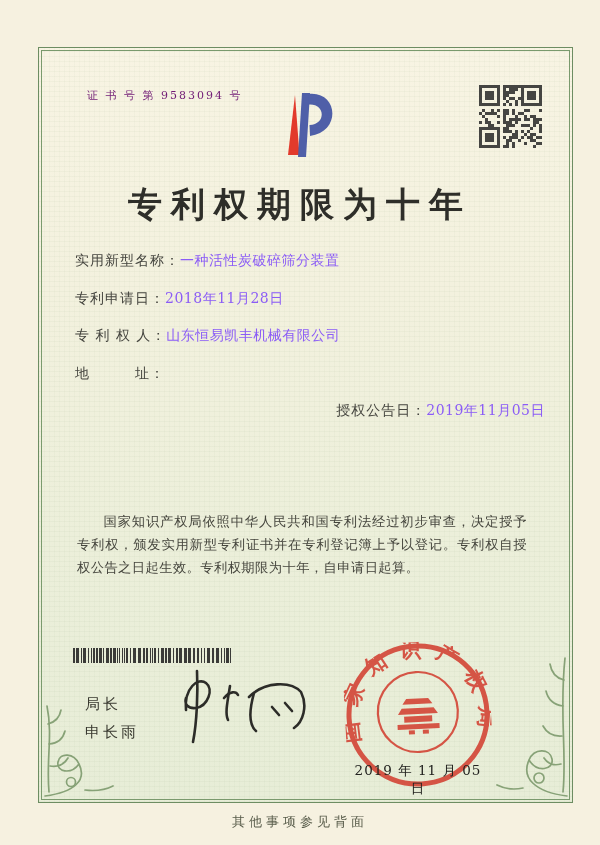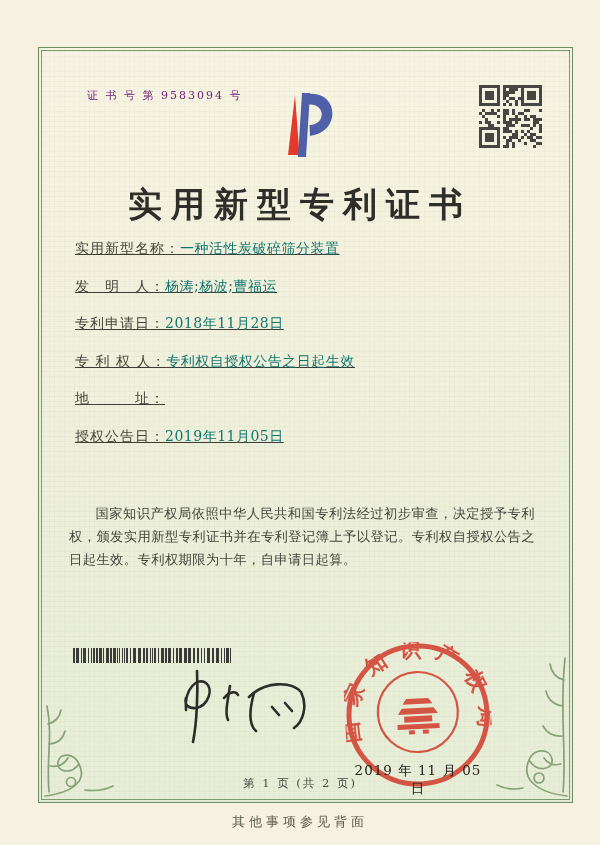--- a/index.html
+++ b/index.html
@@ -23,29 +23,29 @@
   .cert-no{position:absolute;left:87px;top:88px;font-size:11px;letter-spacing:2px;color:#701a75;}
   .qr{position:absolute;left:479px;top:85px;width:63px;height:63px;
       display:grid;grid-template-columns:repeat(21,3px);grid-auto-rows:3px;}
   .qr i{display:block;}
   .qr i.d{background:#454542;}
   .logo{position:absolute;left:252px;top:84px;width:96px;height:78px;}
   .title{
     position:absolute;left:0;top:182px;width:600px;text-align:center;
     font-size:34px;font-weight:700;letter-spacing:9px;color:#2e2e29;margin:0;
   }
-  .fields{position:absolute;left:75px;top:240px;width:470px;text-decoration:underline;}
+  .fields{position:absolute;left:75px;top:252px;width:470px;}
   .row{height:37.5px;display:flex;align-items:flex-start;font-size:14px;white-space:pre;}
   .flabel{color:#45453f;letter-spacing:1px;}
-  .fvalue{color:#0f766e;letter-spacing:0.5px;}
-  .grantrow{height:30px;display:flex;font-size:14px;white-space:pre;}
+  .fvalue{color:#8b5cf6;letter-spacing:0.5px;}
+  .grantrow{height:30px;display:flex;font-size:14px;white-space:pre;justify-content:flex-end;}
   .grantrow .pair2{margin-left:62px;}
   .paras{position:absolute;left:61px;top:495px;width:482px;}
   .paras p{
-    margin:8px;font-size:13.3px;line-height:1.72;text-indent:2em;text-align:justify;
+    margin:16px;font-size:13.3px;line-height:1.72;text-indent:2em;text-align:justify;
     color:#45453d;letter-spacing:0.4px;
   }
   .barcode{position:absolute;left:73px;top:648px;height:15px;display:flex;align-items:stretch;}
   .barcode b{display:block;background:#3b3b38;}
   .barcode s{display:block;}
   .signer{position:absolute;left:85px;top:690px;font-size:15px;letter-spacing:3px;color:#38382f;line-height:28px;}
   .signature{position:absolute;left:162px;top:662px;width:160px;height:95px;}
   .seal{position:absolute;left:345px;top:642px;width:146px;height:146px;transform:rotate(-3deg);}
   .seal-date{
     position:absolute;left:346px;top:762px;width:144px;text-align:center;
@@ -528,34 +528,31 @@
       <i></i>
       <i></i>
       <i></i>
       <i></i>
       <i></i>
       <i class="d"></i>
       <i></i>
       <i></i>
     </div>
 
-  <h1 class="title">实用新型专利证书</h1>
+  <h1 class="title">专利权期限为十年</h1>
 
   <div class="fields">
     <div class="row">
       <span class="flabel">实用新型名称：</span><span class="fvalue">一种活性炭破碎筛分装置</span>
     </div>
     <div class="row">
-      <span class="flabel">发　明　人：</span><span class="fvalue">杨涛;杨波;曹福运</span>
-    </div>
-    <div class="row">
       <span class="flabel">专利申请日：</span><span class="fvalue">2018年11月28日</span>
     </div>
     <div class="row">
-      <span class="flabel">专 利 权 人：</span><span class="fvalue">专利权自授权公告之日起生效</span>
+      <span class="flabel">专 利 权 人：</span><span class="fvalue">山东恒易凯丰机械有限公司</span>
     </div>
     <div class="row">
       <span class="flabel">地　　　址：</span>
     </div>
     <div class="grantrow">
       <span><span class="flabel">授权公告日：</span><span class="fvalue">2019年11月05日</span></span>
     </div>
   </div>
 
   <div class="paras">
@@ -650,20 +647,24 @@
       <b style="width: 1px;"></b>
       <s style="width: 2px;"></s>
       <b style="width: 1px;"></b>
       <s style="width: 1px;"></s>
       <b style="width: 3px;"></b>
       <s style="width: 1px;"></s>
       <b style="width: 1px;"></b>
       <s style="width: 1px;"></s>
     </div>
 
+  <div class="signer">
+    <div>局长</div>
+    <div>申长雨</div>
+  </div>
 
   <svg class="signature" viewBox="0 0 160 95" aria-hidden="true">
     <g stroke="#2c2c28" stroke-width="2.6" fill="none" stroke-linecap="round" stroke-linejoin="round">
       <path d="M24,48 C22,26 36,15 44,21 C52,27 46,44 34,46 C26,47 22,42 24,36"></path>
       <path d="M35,9 C36,30 35,60 31,80"></path>
       <path d="M62,36 C68,29 74,29 76,33"></path>
       <path d="M68,24 C65,42 63,52 66,58"></path>
       <path d="M92,31 C87,49 87,63 94,69"></path>
       <path d="M87,35 C103,19 129,19 139,30 C146,44 141,60 132,66"></path>
       <path d="M110,45 L117,53"></path>
@@ -690,21 +691,20 @@
         <rect x="59" y="74" width="28" height="6"></rect>
         <rect x="52" y="82" width="42" height="5"></rect>
         <rect x="63" y="88" width="6" height="4"></rect>
         <rect x="77" y="88" width="6" height="4"></rect>
       </g>
     </g>
   </svg>
 
   <div class="seal-date">2019 年 11 月 05 日</div>
 
-  <div class="pagefoot">第 1 页 (共 2 页)</div>
 
   <div class="note">其他事项参见背面</div>
 
   <svg class="orn orn-left" viewBox="0 0 88 112" aria-hidden="true">
     <g stroke="#7d9a6d" stroke-width="1.7" fill="none" stroke-linecap="round" opacity="0.9">
       <path d="M4,108 C34,104 46,92 38,76 C33,65 19,64 17,74 C15,84 30,87 38,76"></path>
       <path d="M8,104 C5,72 12,48 6,18"></path>
       <path d="M7,36 q11,-3 13,-14"></path>
       <path d="M8,56 q13,-1 16,-13"></path>
       <path d="M9,78 q12,2 18,-8"></path>

